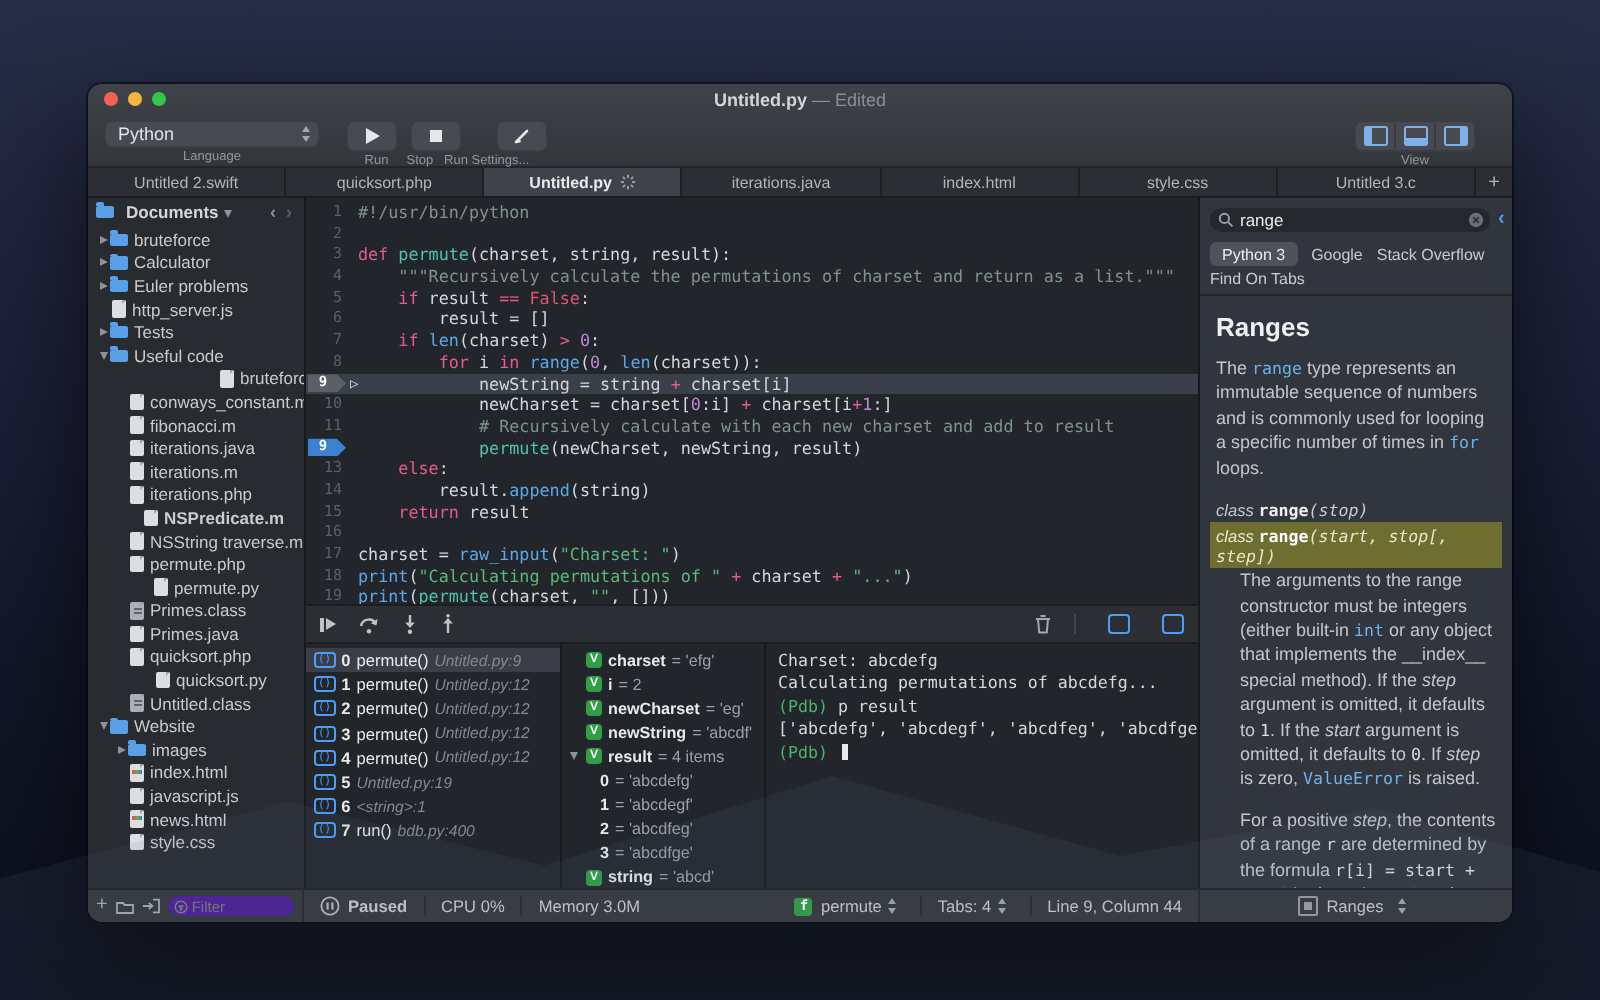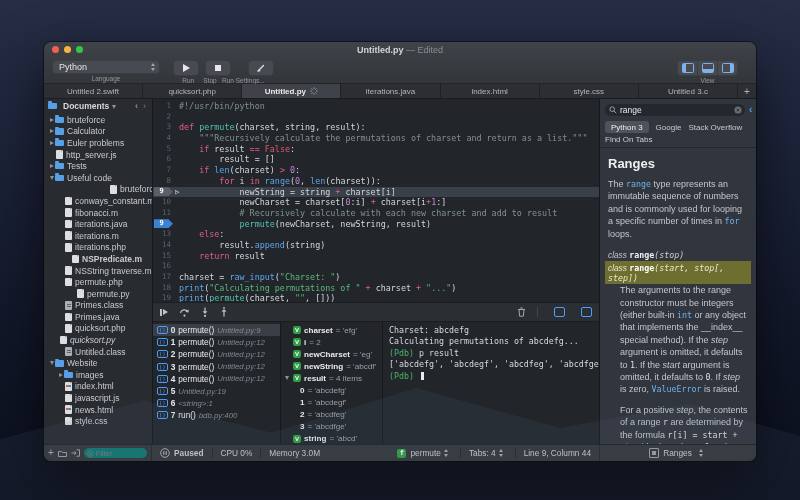--- a/index.html
+++ b/index.html
@@ -125,21 +125,21 @@
   .docdef .dp{font-style:italic;}
   .docdef.hl{background:#6e6e31;color:#f0f0da;}
   .docdef.hl .cls,.docdef.hl .dp{color:#e8e8c8;}
   .docdef.hl .dn{color:#ffffff;}
   
   .statusbar{height:16px;flex:0 0 16px;background:#34373c;border-top:1px solid #1f2125;display:flex;align-items:stretch;font-size:8.3px;color:#c6c8cc;}
   .sb-left{width:108px;flex:0 0 108px;border-right:1px solid #25272b;display:flex;align-items:center;padding:0 4px;gap:4px;box-sizing:border-box;}
   .sb-mid{flex:1;display:flex;align-items:center;padding:0 8px;gap:0;}
   .sb-right{width:156px;flex:0 0 156px;border-left:1px solid #25272b;display:flex;align-items:center;justify-content:center;gap:4px;}
   .sbsep{width:1px;height:10px;background:#25272b;margin:0 8px;}
-  .filterfield{flex:1;height:10px;background:#0f766e;border-radius:5px;display:flex;align-items:center;padding:0 3px;gap:2px;min-width:0;}
+  .filterfield{flex:1;height:10px;background:#4c1d95;border-radius:5px;display:flex;align-items:center;padding:0 3px;gap:2px;min-width:0;}
   .filterfield input{flex:1;min-width:0;background:transparent;border:none;outline:none;color:#c6c8cc;font-size:7.5px;font-family:"Liberation Sans",sans-serif;padding:0;}
   .filterfield input::placeholder{color:#74787e;}
   .sbicon{color:#a6a9ad;font-size:10px;line-height:10px;}
   .fbadge{width:9px;height:9px;background:#2f9e44;border-radius:2px;color:#fff;font-size:7px;font-weight:bold;display:flex;align-items:center;justify-content:center;font-family:"DejaVu Sans Mono",monospace;}
   .panelicon{width:8px;height:8px;border:1px solid #9a9da2;border-radius:1px;display:flex;align-items:center;justify-content:center;}
   .panelicon i{width:4px;height:4px;background:#9a9da2;}
   svg{display:block;}
 </style>
 </head>
 <body>
@@ -349,21 +349,21 @@
             <div class="trow" style="padding-left: 13px;">
               <span class="disc"></span>
               <span class="page"></span>
               <span>Primes.java</span>
             </div>
             <div class="trow" style="padding-left: 13px;">
               <span class="disc"></span>
               <span class="page"></span>
               <span>quicksort.php</span>
             </div>
-            <div class="trow" style="padding-left: 8px; font-style: italic;">
+            <div class="trow" style="padding-left: 26px;">
               <span class="disc"></span>
               <span class="page"></span>
               <span>quicksort.py</span>
             </div>
             <div class="trow" style="padding-left: 13px;">
               <span class="disc"></span>
               <span class="page cls"></span>
               <span>Untitled.class</span>
             </div>
             <div class="trow" style="padding-left: 4px;">

